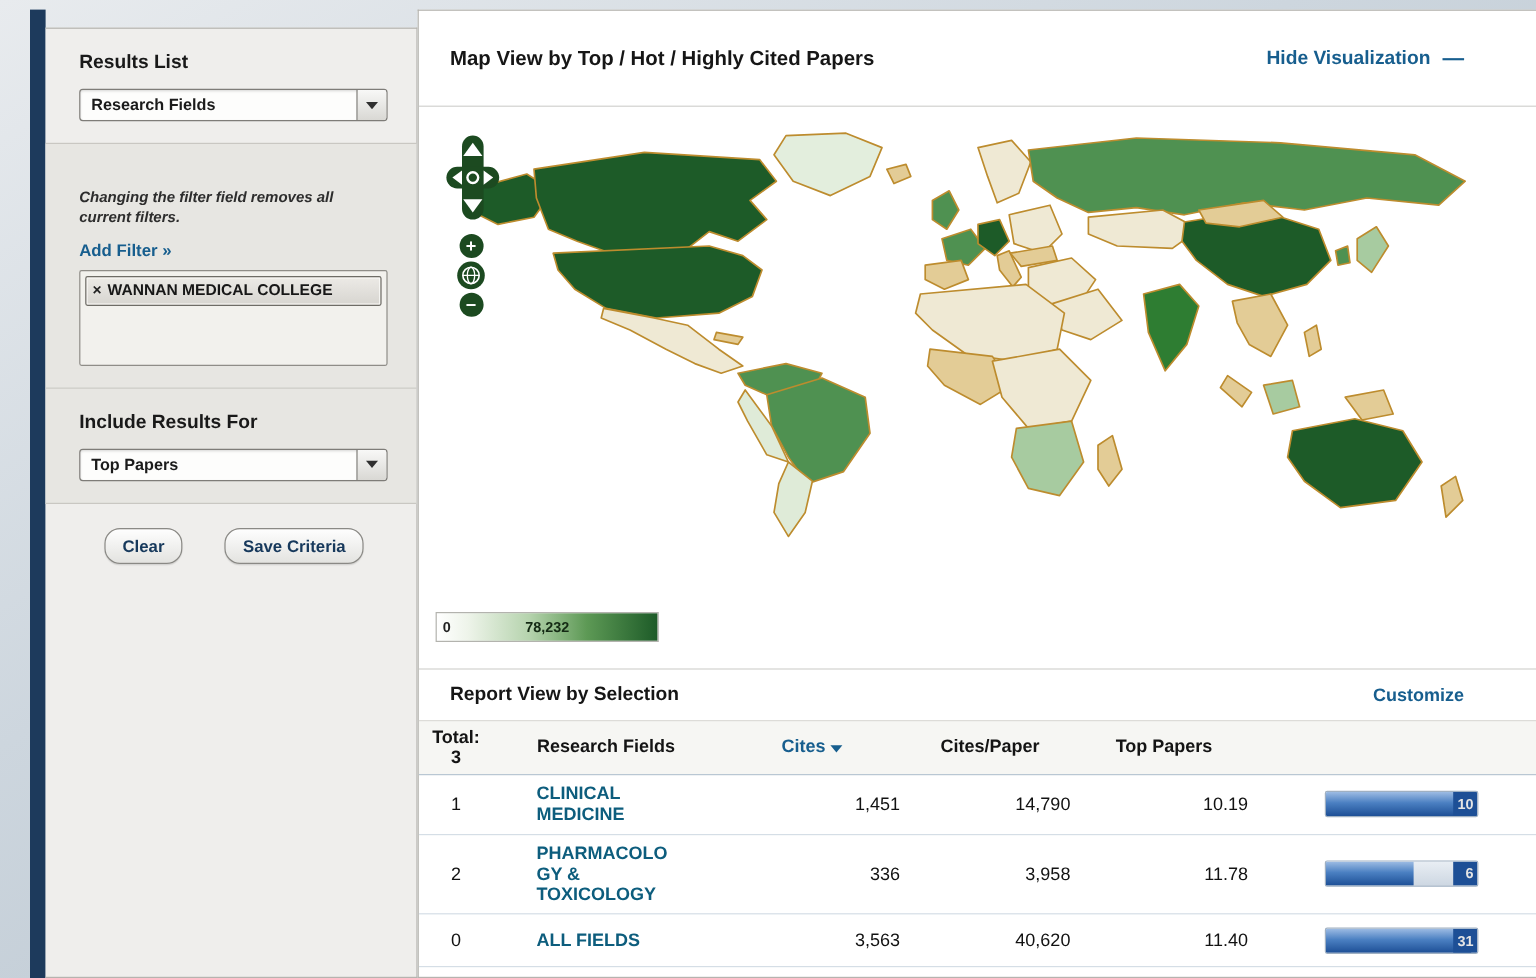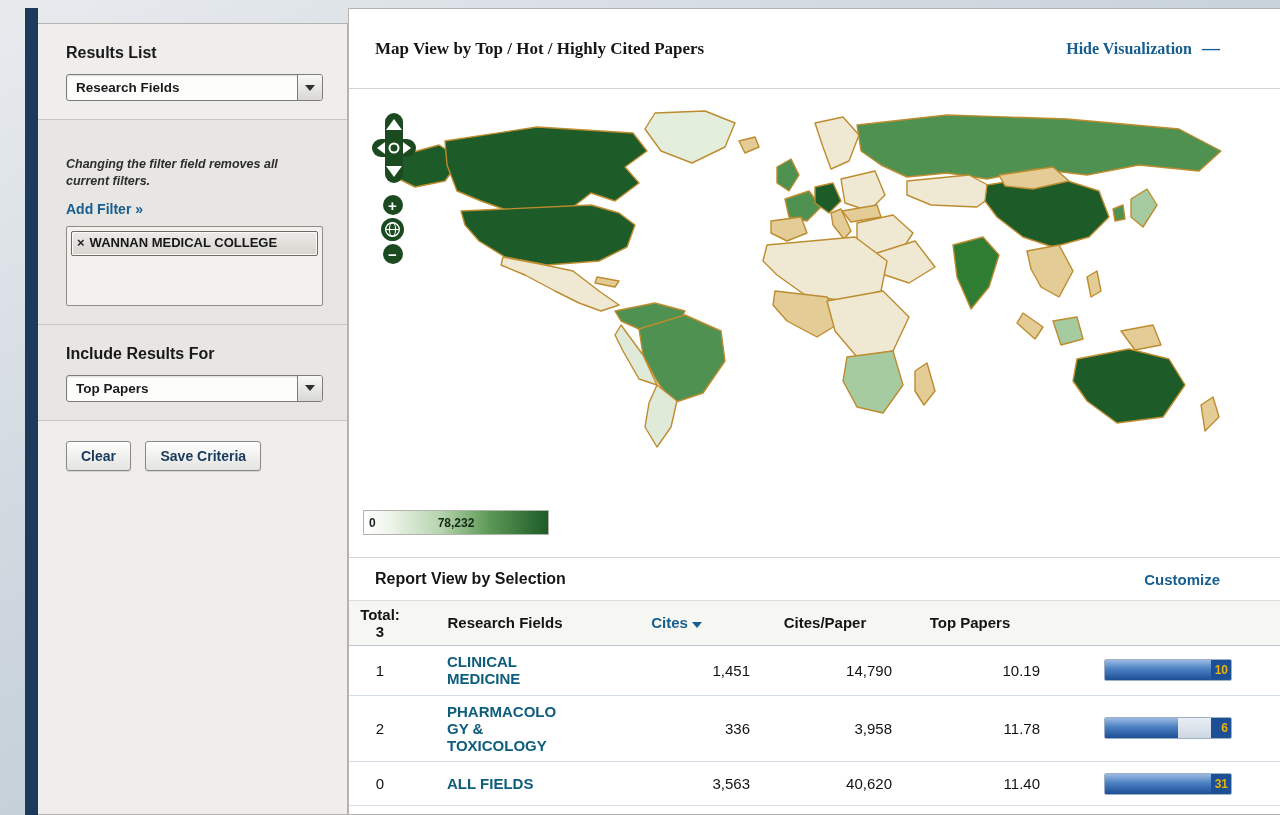--- a/index.html
+++ b/index.html
@@ -44,32 +44,32 @@
   .filter-chip {
     display:flex; gap:5px; align-items:flex-start; cursor:pointer;
     border:1px solid #6e6c66; border-radius:2px; padding:3px 6px 5px 5px;
     background:linear-gradient(#eceae6,#d7d5d0); box-shadow:inset 0 0 0 1px #fbfaf8;
     font-size:13px; font-weight:bold; color:#171717; line-height:1.2;
   }
   .chip-x { font-size:13px; font-weight:bold; color:#222; cursor:pointer; }
   .sb-actions { padding:20px 24px 20px 28px; }
   .btn {
     font-family:"Liberation Sans", sans-serif; font-size:14px; font-weight:bold; color:#17395c;
-    background:linear-gradient(#fefefe,#e3e3e0); border:1px solid #8a8985; border-radius:3px;
-    padding:6px 14px; margin-right:10px; cursor:pointer; box-shadow:0 1px 1px rgba(0,0,0,.12);
+    background:linear-gradient(#fefefe,#e3e3e0); border:1px solid #8a8985; border-radius:13px;
+    padding:6px 14px; margin-right:10px; cursor:pointer; box-shadow:0 1px 1px rgba(0,0,0,.12);margin-left:21px;
   }
 
   
   .main {
     position:absolute; left:348px; top:8px; right:0; bottom:0;
     background:#ffffff; border:1px solid #b5b3af; border-right:none; overflow:hidden;
   }
   .map-header {
     height:80px; display:flex; align-items:center; justify-content:space-between;
-    padding:0 60px 0 26px; border-bottom:1px solid #d2d2cf;font-family:Liberation Serif, serif;
+    padding:0 60px 0 26px; border-bottom:1px solid #d2d2cf;
   }
   .map-header h1 { font-size:17px; font-weight:bold; color:#161616; }
   .blue-link { color:#175e8e; font-weight:bold; font-size:16px; text-decoration:none; cursor:pointer; display:inline-flex; align-items:center; gap:10px; }
   .dash { font-size:18px; }
 
   .map-area { position:relative; height:469px; border-bottom:1px solid #d2d2cf; }
   .world { position:absolute; left:38px; top:18px; width:866px; height:346px; cursor:pointer; }
 
   .pan-ctl { position:absolute; left:22px; top:22px; width:46px; height:74px; cursor:pointer; }
   .zoom-ctl { position:absolute; left:32px; top:106px; display:flex; flex-direction:column; gap:3px; align-items:center; }
@@ -111,21 +111,21 @@
   .field-link { display:block; width:112px; color:#0d5d7d; font-weight:bold; text-decoration:none; line-height:1.15; overflow-wrap:anywhere; cursor:pointer; }
   .c-num { text-align:right; padding-right:4px; }
   .bar-wrap {
     margin-left:60px; width:128px; height:22px; position:relative; overflow:hidden;
     border:1px solid #9fb0c2; border-radius:2px;
     background:linear-gradient(#e9eef4,#cdd7e2);
   }
   .bar-fill { position:absolute; left:0; top:0; bottom:0; background:linear-gradient(#9cbbe3 0%,#4b80c2 45%,#1d4f96 100%); }
   .bar-val {
     position:absolute; right:0; top:0; bottom:0; min-width:20px; padding:0 3px;
-    background:#1d4f96; color:#eab308; font-size:12px; font-weight:bold;
+    background:#1d4f96; color:#e5e5e5; font-size:12px; font-weight:bold;
     display:flex; align-items:center; justify-content:flex-end;
   }
 </style>
 </head>
 <body>
 
 <div class="screen">
   <div class="left-strip"></div>
 
   <aside class="sidebar">

